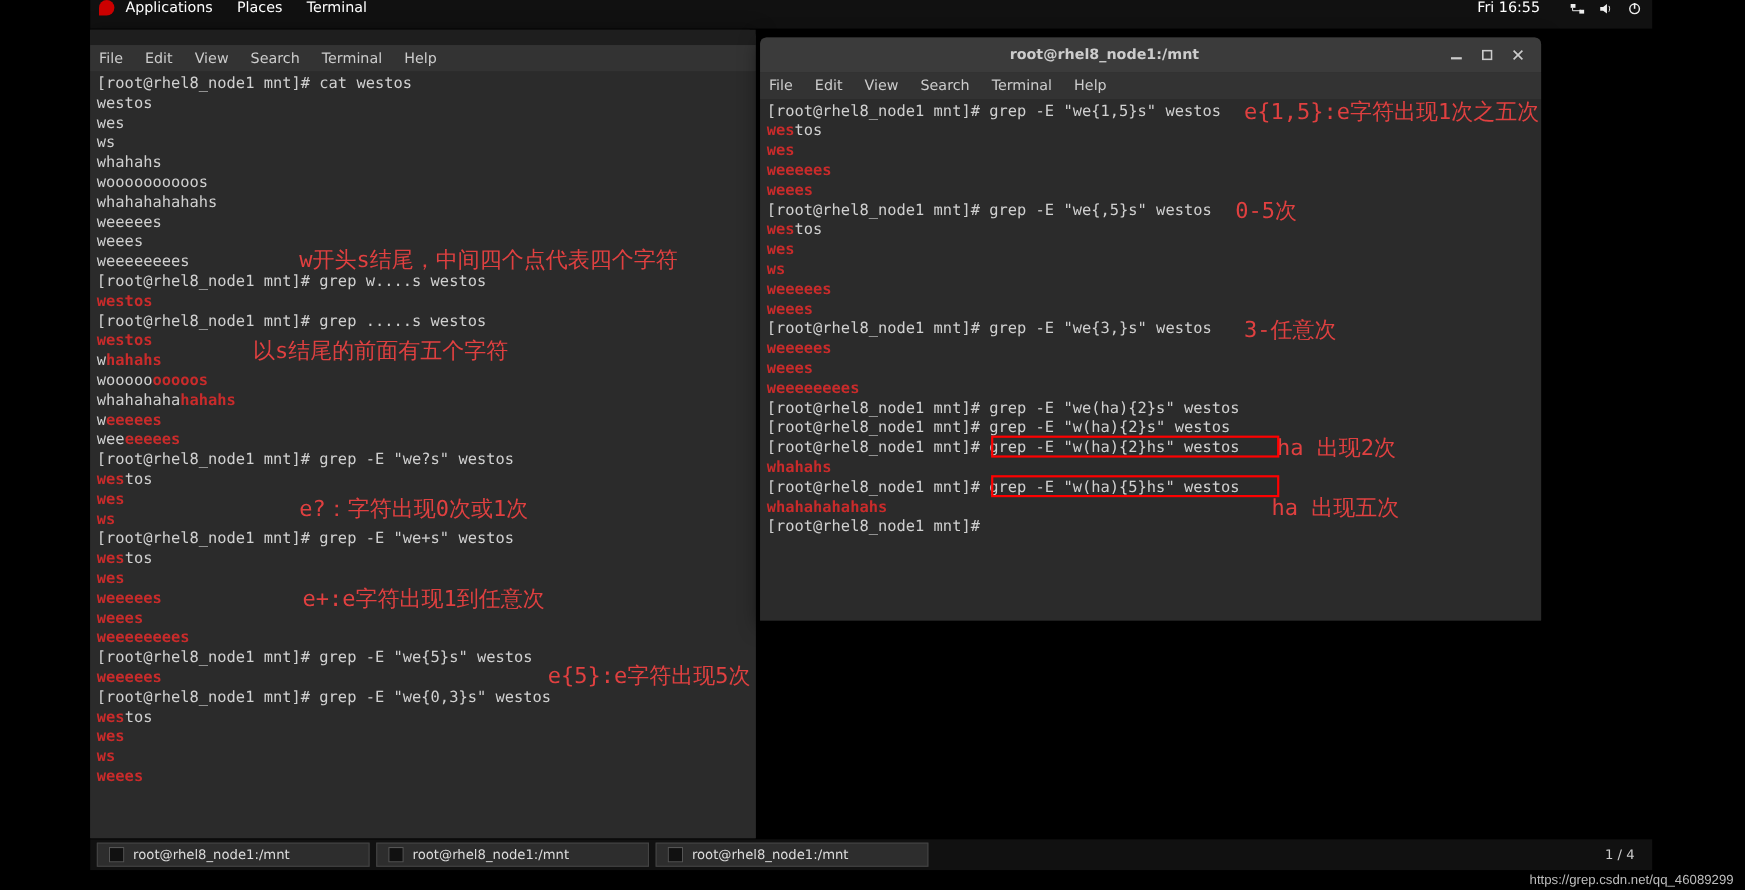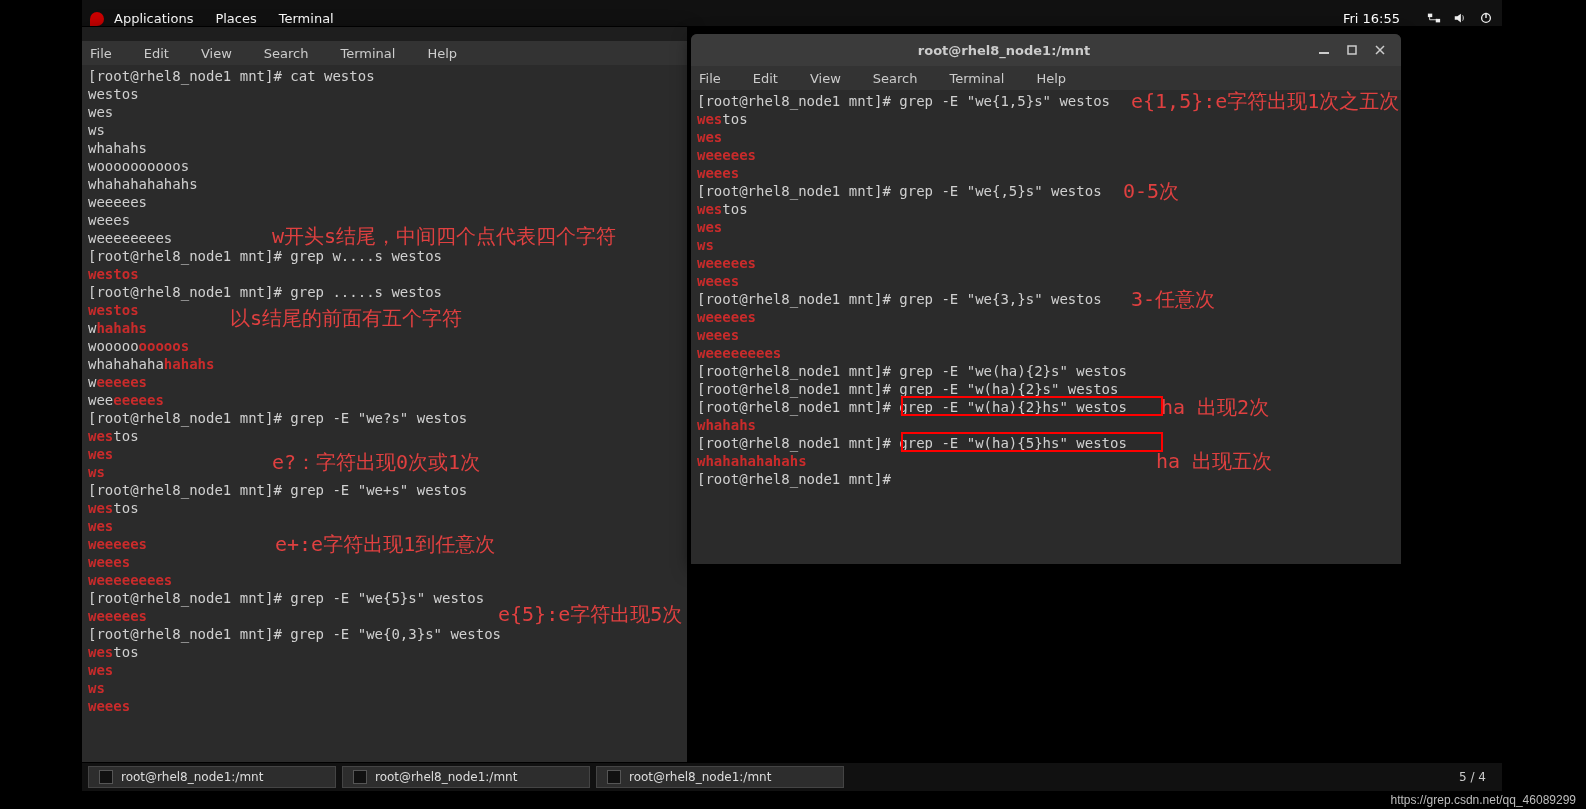--- a/index.html
+++ b/index.html
@@ -1,34 +1,34 @@
 <!DOCTYPE html>
 <html><head>
 <meta charset="utf-8">
 <style>
   * { margin:0; padding:0; box-sizing:border-box; }
   html,body { width:1586px; height:809px; background:#000; font-family:"DejaVu Sans",sans-serif; font-size:13px; color:#ddd; overflow:hidden; }
   .desktop { position:absolute; left:82px; top:0; width:1420px; height:791px; background:#000; }
   
-  .panel { height:26px; background:#111; color:#fff; display:flex; align-items:flex-end; padding:0 8px; }
+  .panel { height:26px; background:#111; color:#fff; display:flex; align-items:flex-start; padding:0 8px; }
   .panel .hat { width:14px; height:14px; background:#c00; border-radius:50% 50% 50% 0; margin-right:10px; }
   .panel .menu-item { margin-right:22px; cursor:pointer; }
   .panel .spacer { flex:1; }
   .panel .clock { margin-right:16px; }
   .panel .sys-icon { width:16px; height:16px; margin-left:10px; display:flex; align-items:center; justify-content:center; }
   .panel svg { fill:#eee; }
   
   .term-window { position:absolute; background:#2a2a2a; border-radius:6px 6px 0 0; box-shadow:0 4px 18px rgba(0,0,0,.6); display:flex; flex-direction:column; }
   .term-window.left { left:0; top:27px; width:605px; height:735px; border-top-left-radius:0; }
   .term-window.right { left:609px; top:34px; width:710px; height:530px; }
   .titlebar { height:32px; background:#3b3b3b; display:flex; align-items:center; border-radius:6px 6px 0 0; padding:0 10px; color:#ccc; }
   .term-window.left .titlebar { background:#1e1e1e; border-radius:0; height:14px; }
   .titlebar .title { flex:1; text-align:center; font-weight:bold; font-size:13px; }
   .titlebar .wbtn { width:22px; height:22px; margin-left:6px; display:flex; align-items:center; justify-content:center; cursor:pointer; border-radius:3px; }
-  .menubar { height:24px; background:#333; display:flex; align-items:center; padding:0 8px; color:#ccc;gap:12px; }
+  .menubar { height:24px; background:#333; display:flex; align-items:center; padding:0 8px; color:#ccc; }
   .menubar span { margin-right:20px; cursor:pointer; }
   .term-body { flex:1; background:#2b2b2b; font-family:"DejaVu Sans Mono","Courier New",monospace; font-size:14px; line-height:18px; color:#d0d0d0; padding:2px 6px; overflow:hidden; white-space:pre; position:relative; }
   .g { color:#d0d0d0;text-align:center; }   
   .r { color:#c92b2b; font-weight:bold; } 
   .ann { color:#e04040; position:absolute; font-family:"DejaVu Sans Mono",monospace; font-size:20px; }
   .box { position:absolute; border:2px solid #ff0000; pointer-events:none; }
   
   .taskbar { position:absolute; left:0; bottom:0; width:100%; height:28px; background:#111; display:flex; align-items:center; padding:0 6px; }
   .task { display:flex; align-items:center; height:22px; background:#2d2d2d; border:1px solid #444; margin-right:6px; padding:0 10px; font-size:12px; color:#ddd; cursor:pointer; width:248px; }
   .task .ticon { width:14px; height:14px; background:#111; border:1px solid #555; margin-right:8px; }
@@ -121,17 +121,17 @@
         <div class="task">
           <div class="ticon"></div>
           <span>root@rhel8_node1:/mnt</span>
         </div>
         <div class="task">
           <div class="ticon"></div>
           <span>root@rhel8_node1:/mnt</span>
         </div>
       </div>
     <div class="spacer"></div>
-    <div class="ws-ind">5 / 4</div>
+    <div class="ws-ind">1 / 4</div>
   </div>
 </div>
 
 <div class="watermark">https://grep.csdn.net/qq_46089299</div>
 
 </body></html>

